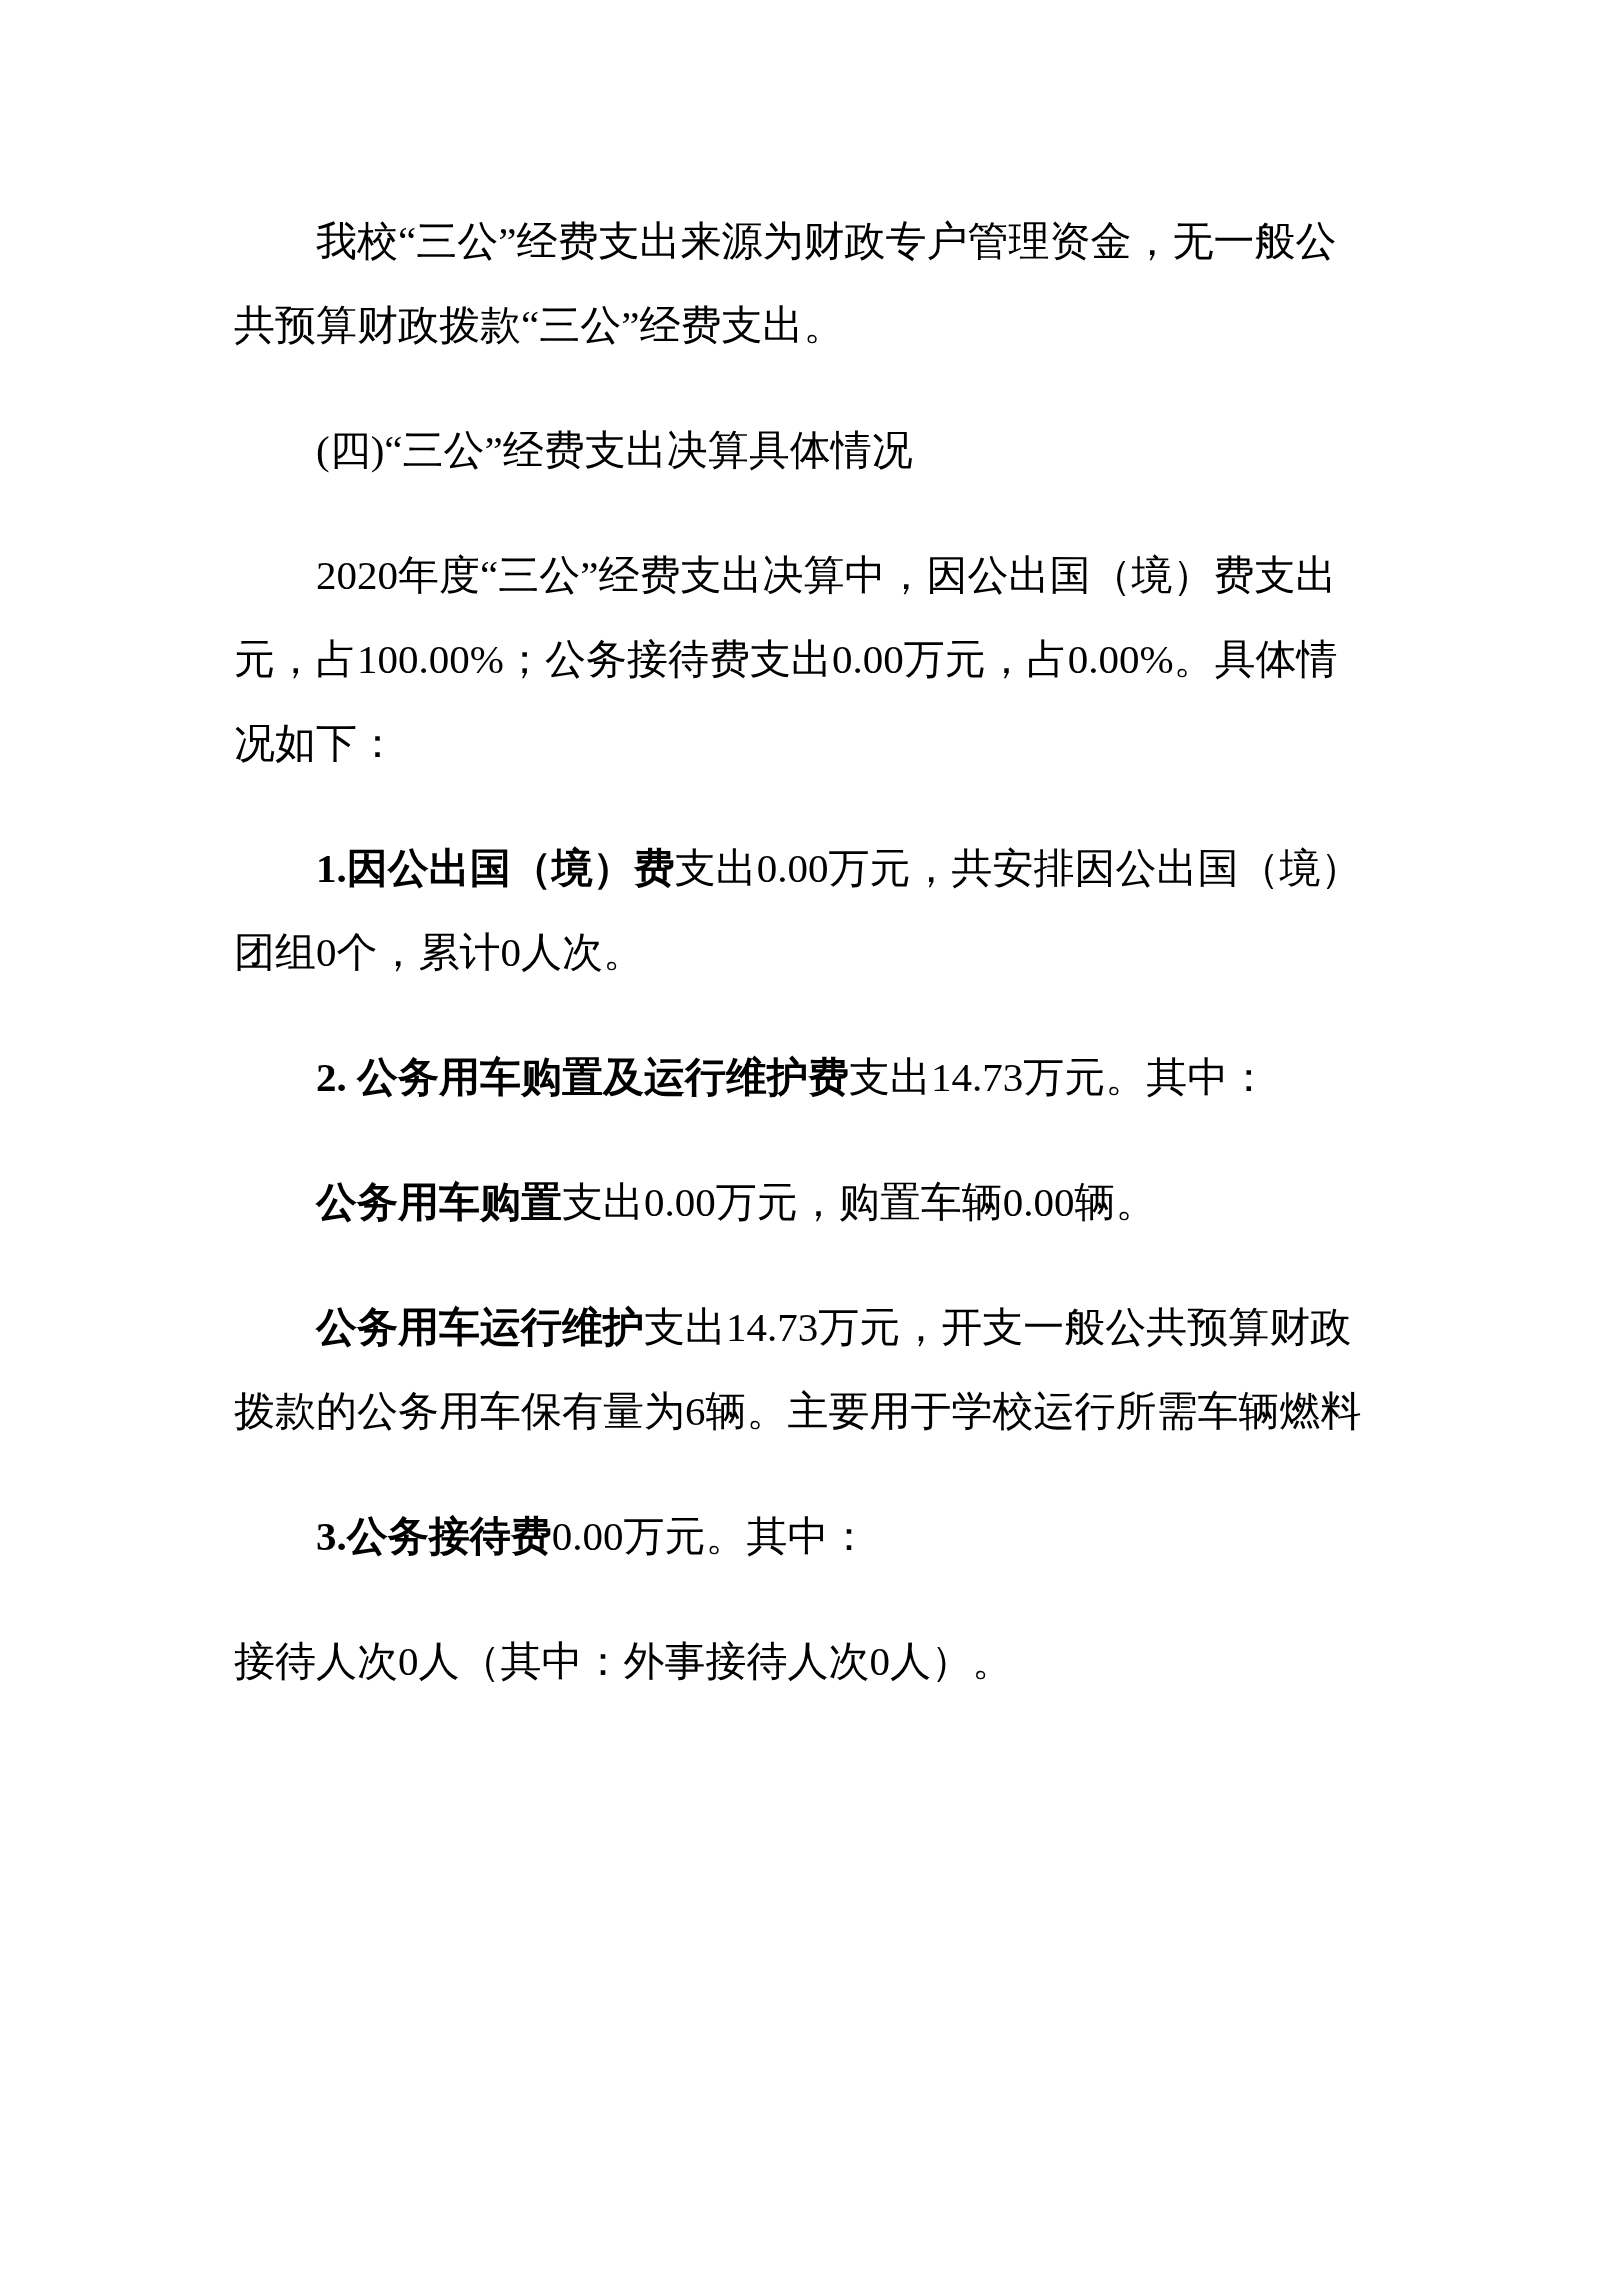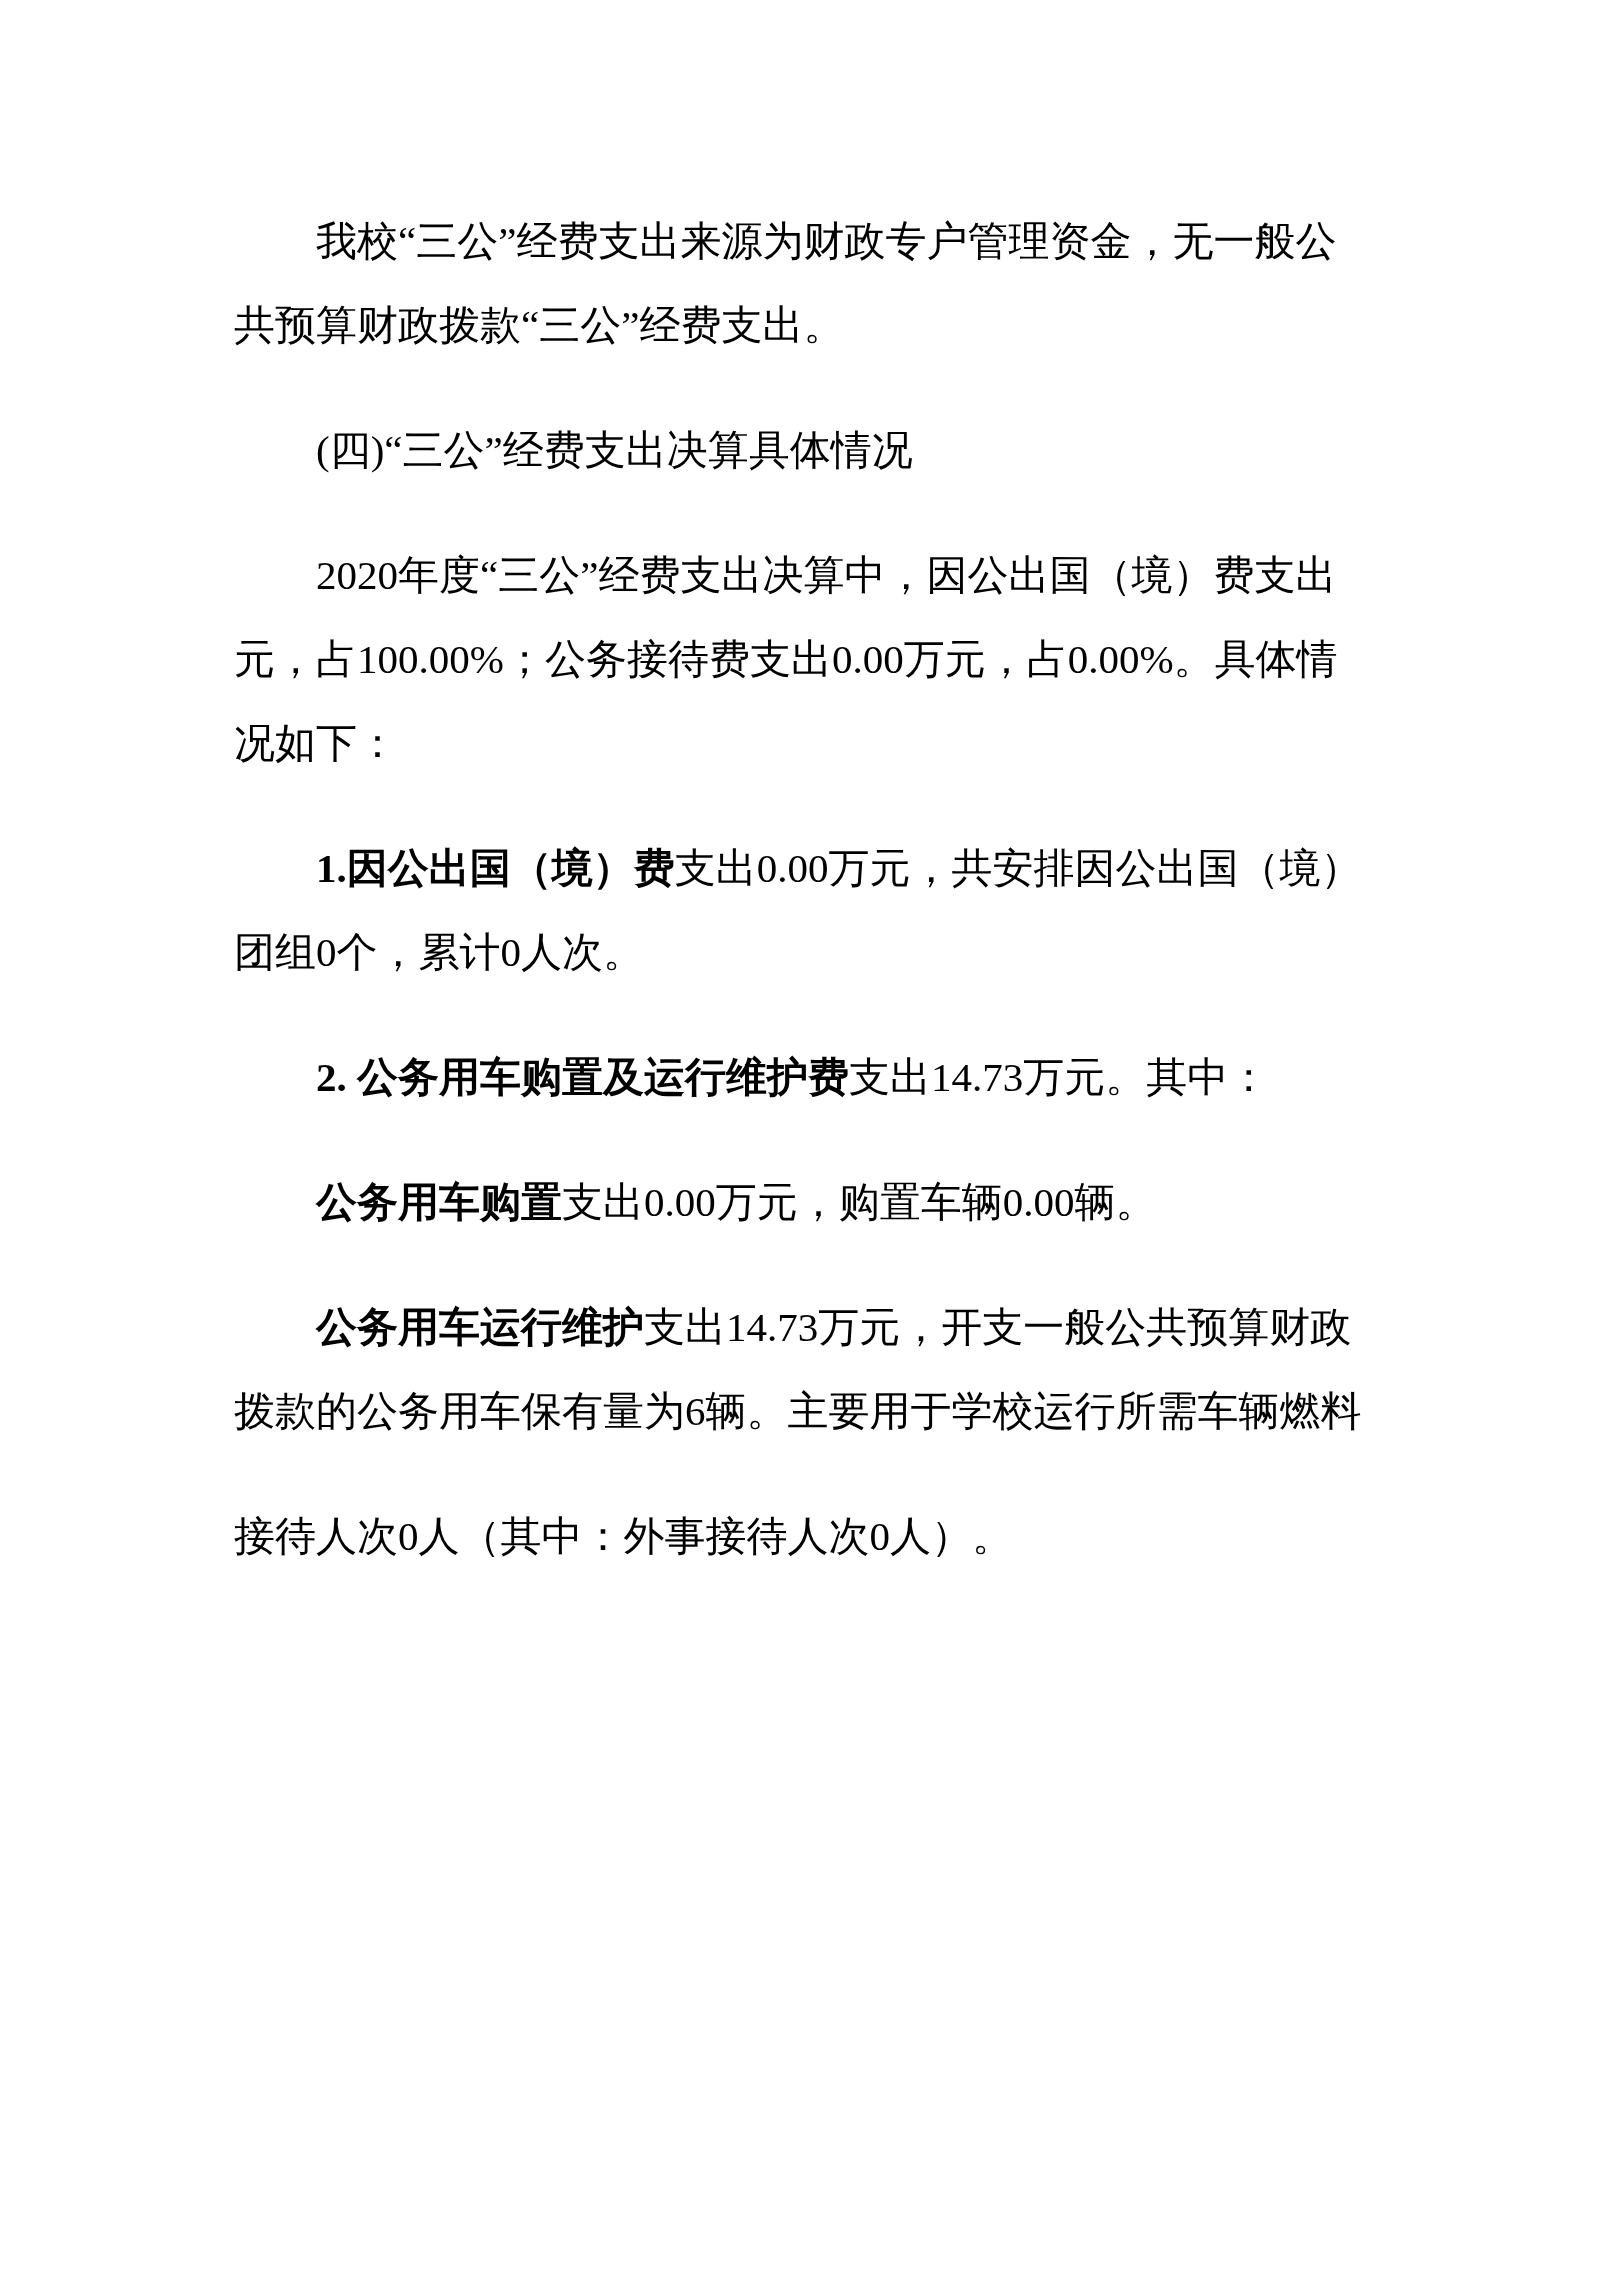--- a/index.html
+++ b/index.html
@@ -69,19 +69,22 @@
 
   <div class="para">
     <div class="line ind"><span class="b">公务用车购置</span><span>支出0.00万元，购置车辆0.00辆。</span></div>
   </div>
 
   <div class="para">
     <div class="line ind"><span class="b">公务用车运行维护</span><span>支出14.73万元，开支一般公共预算财政</span></div>
     <div class="line"><span>拨款的公务用车保有量为6辆。主要用于学校运行所需车辆燃料</span></div>
   </div>
 
+  <div class="para">
+    <div class="line ind"><span class="b">3.公务接待费</span><span>0.00万元。其中：</span></div>
+  </div>
 
   <div class="para">
     <div class="line"><span>接待人次0人（其中：外事接待人次0人）。</span></div>
   </div>
 
 </div>
 
 
 </body></html>

